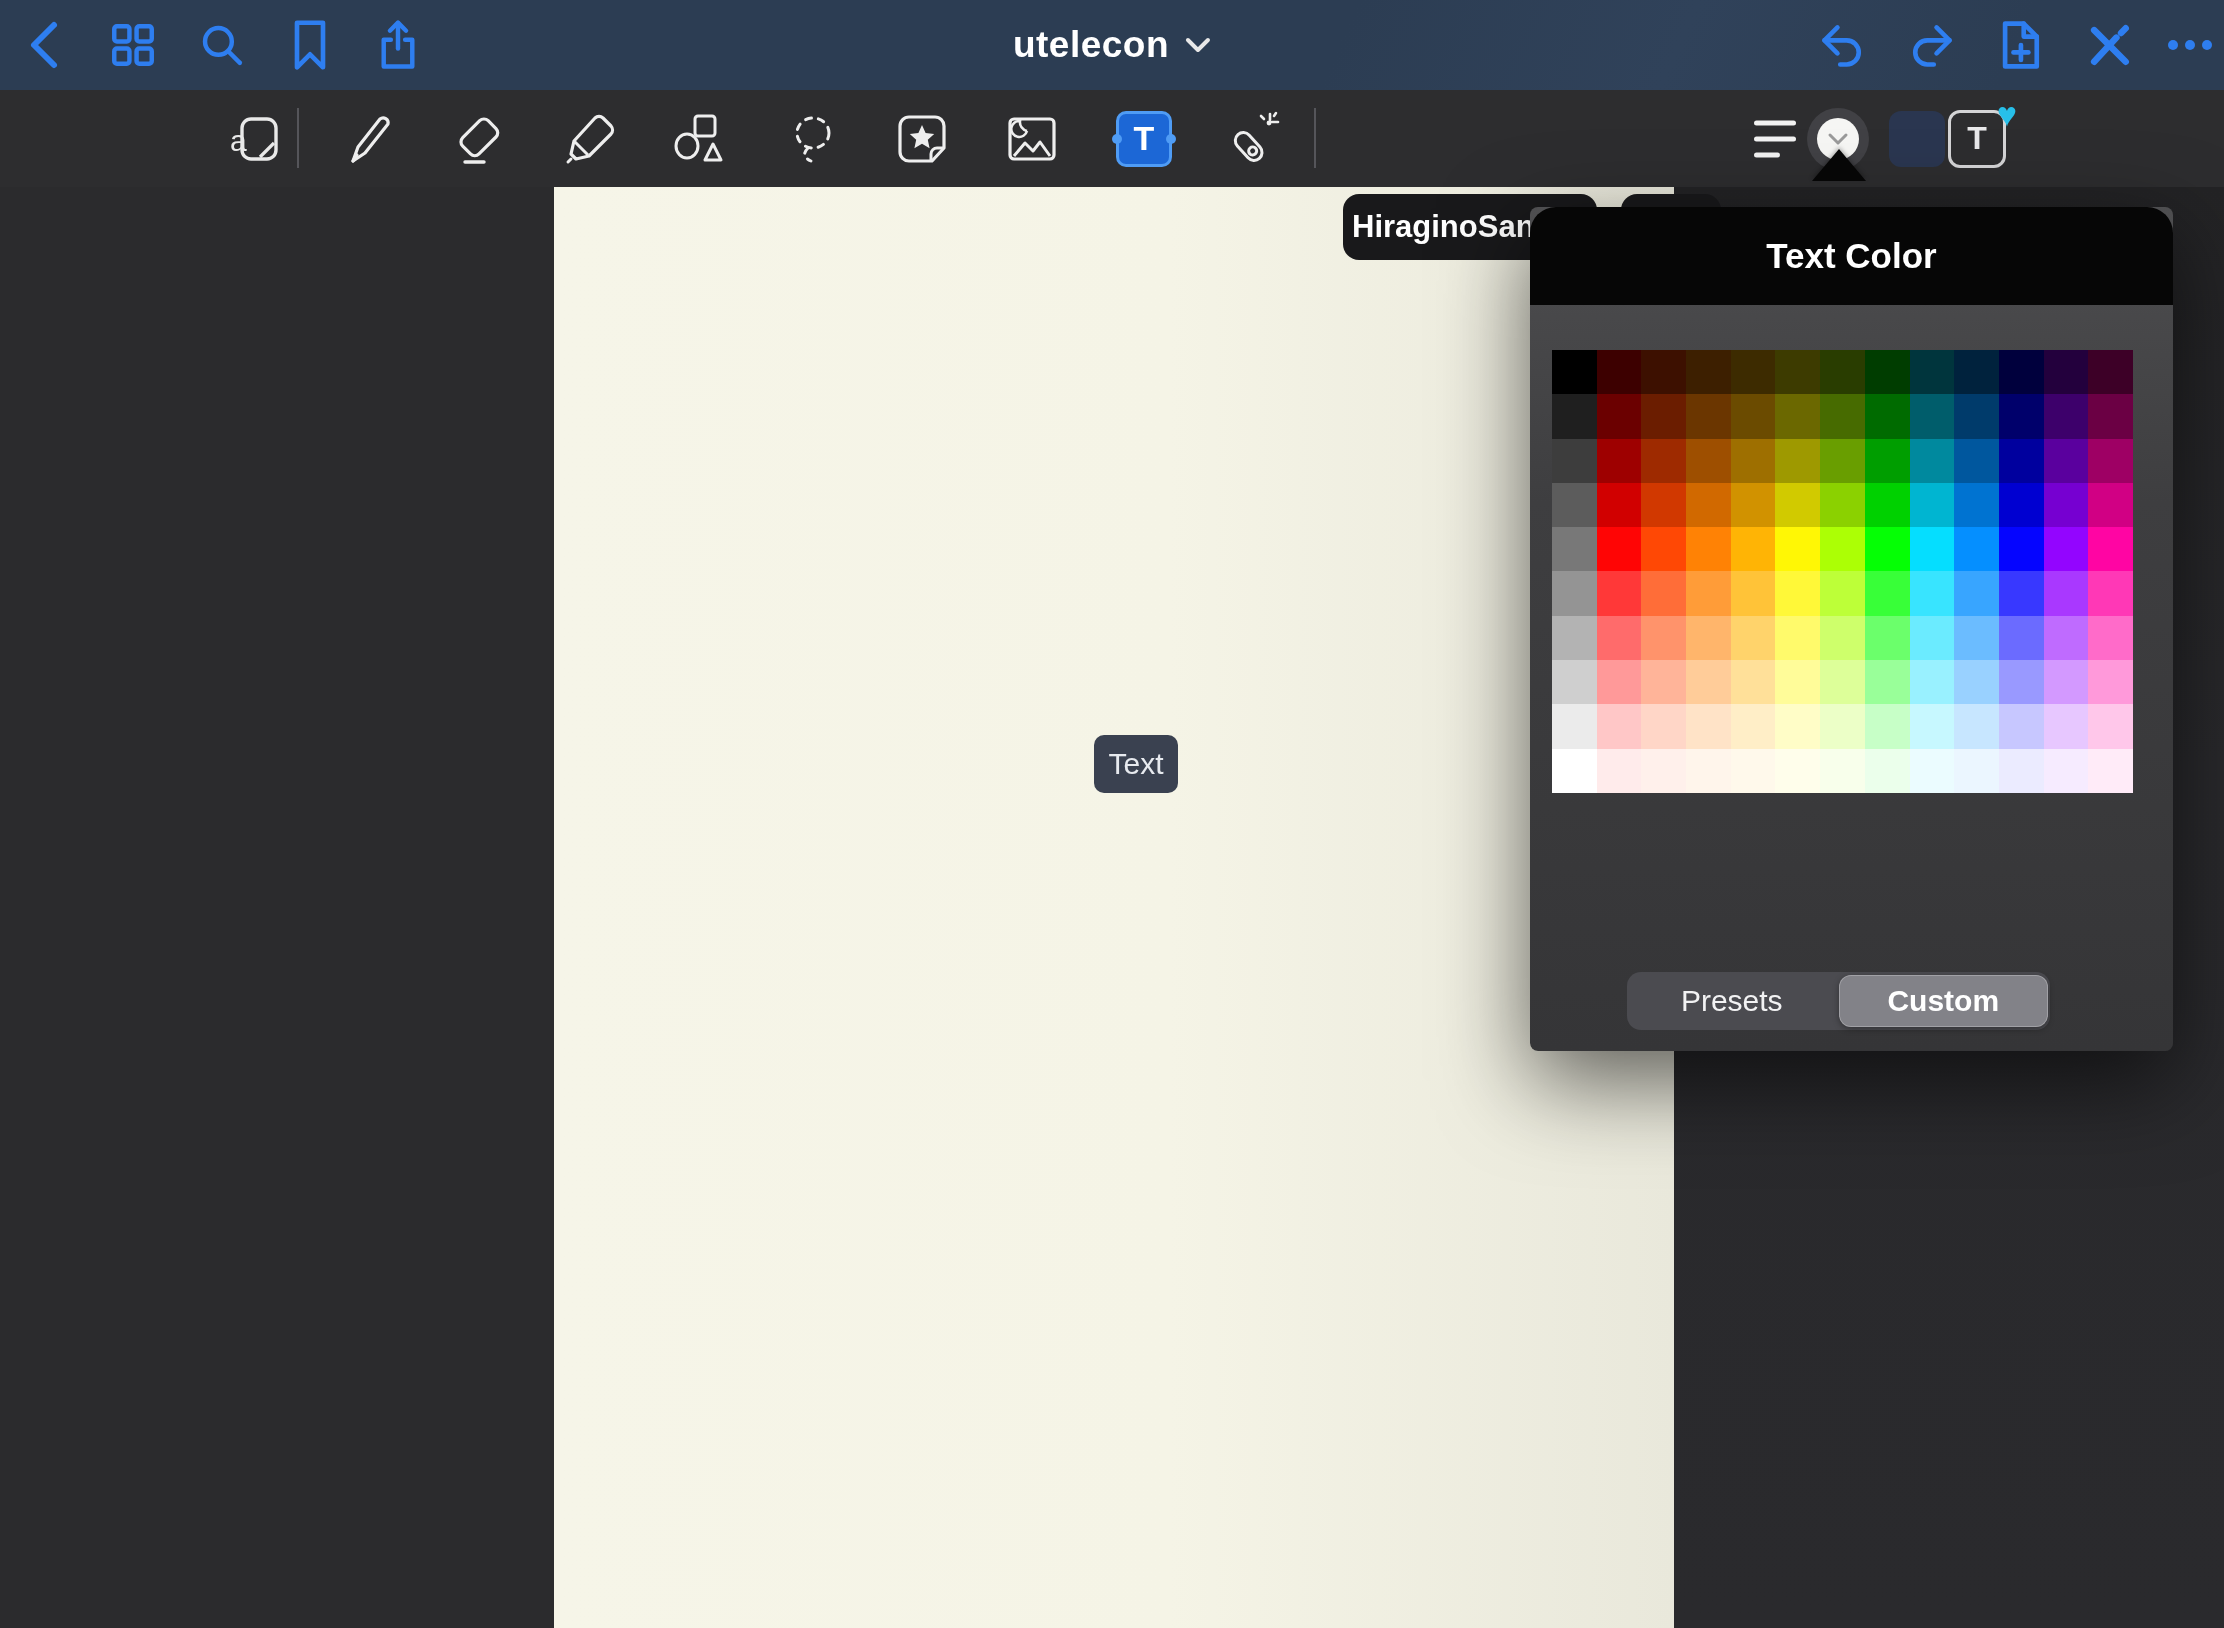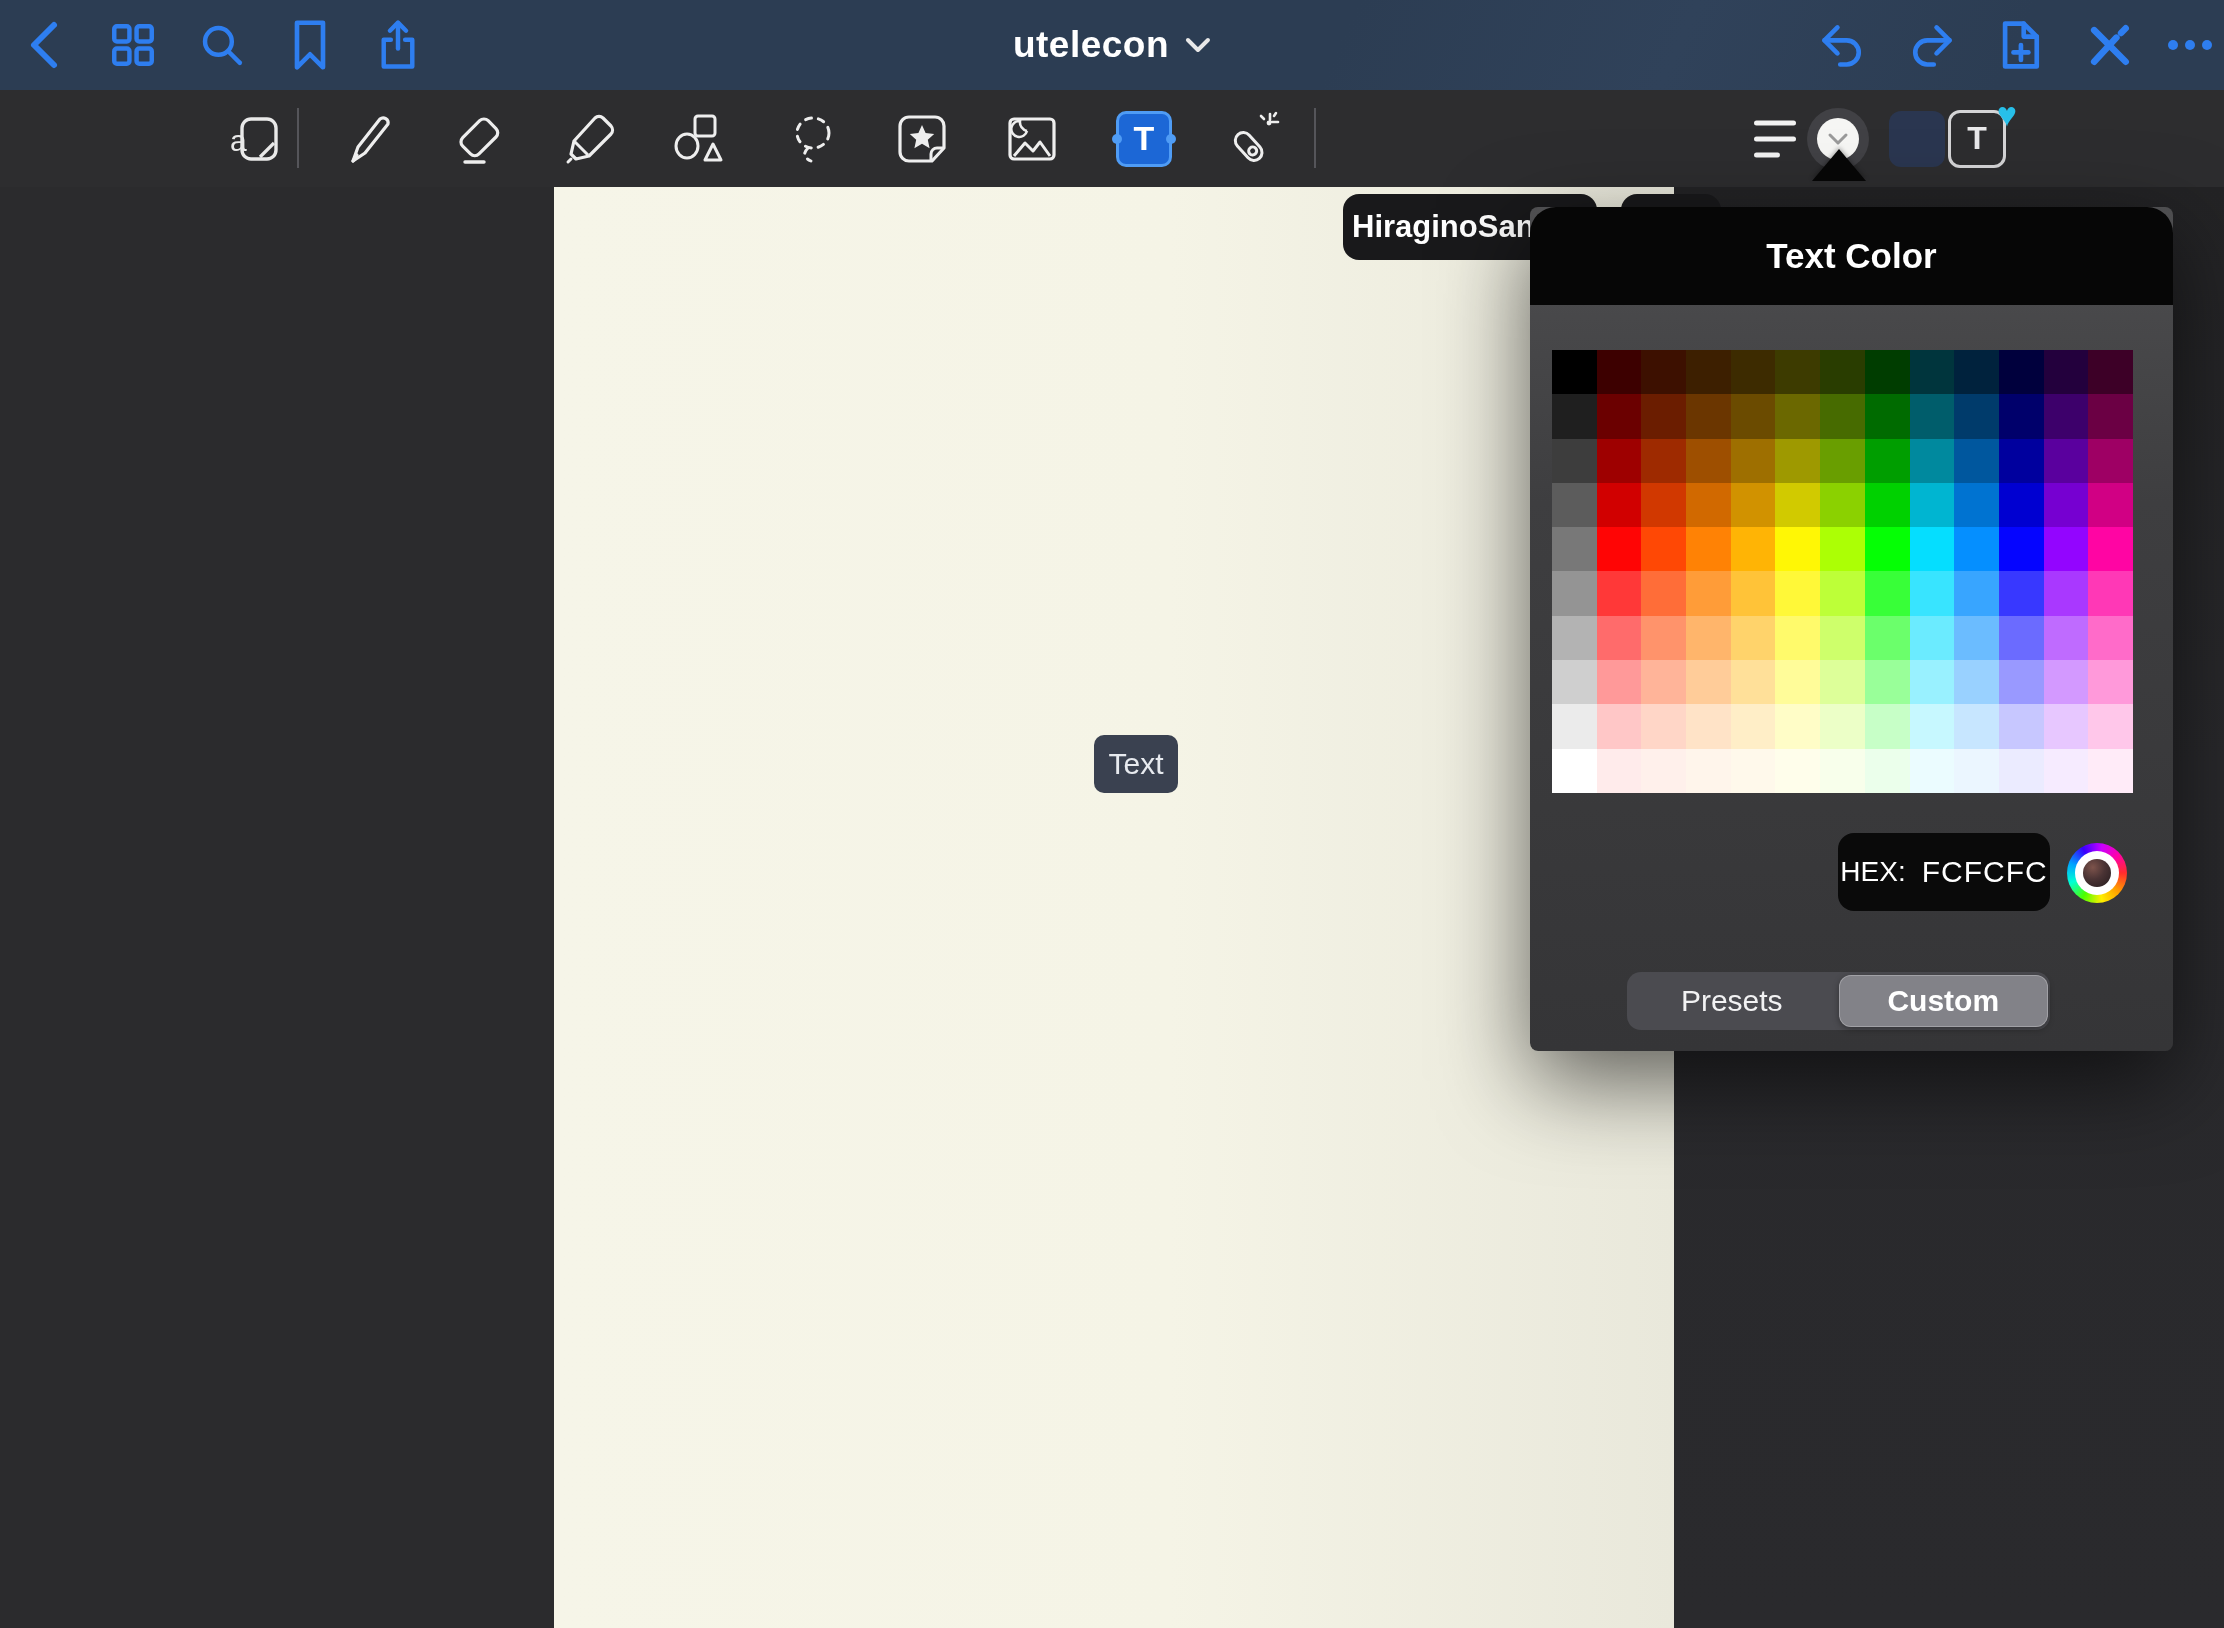--- a/index.html
+++ b/index.html
@@ -432,31 +432,20 @@
         <div class="sw" style="background: rgb(255, 254, 235);"></div>
         <div class="sw" style="background: rgb(248, 255, 235);"></div>
         <div class="sw" style="background: rgb(235, 255, 235);"></div>
         <div class="sw" style="background: rgb(235, 252, 255);"></div>
         <div class="sw" style="background: rgb(235, 246, 255);"></div>
         <div class="sw" style="background: rgb(235, 235, 255);"></div>
         <div class="sw" style="background: rgb(246, 235, 255);"></div>
         <div class="sw" style="background: rgb(255, 235, 248);"></div>
       </div>
 
-    <div class="hex-row">
-      <div class="hex-field">
-        <span class="hl">HEX:</span>
-        <span class="hv">FCFCFC</span>
-      </div>
-      <div class="wheel-btn">
-        <div class="wring">
-          <div class="wdot"></div>
-        </div>
-      </div>
-    </div>
 
     <div class="seg-control">
       <div class="seg">
         <span class="seg-lbl">Presets</span>
       </div>
       <div class="seg selected">
         <span class="seg-lbl">Custom</span>
       </div>
     </div>
   </div>

